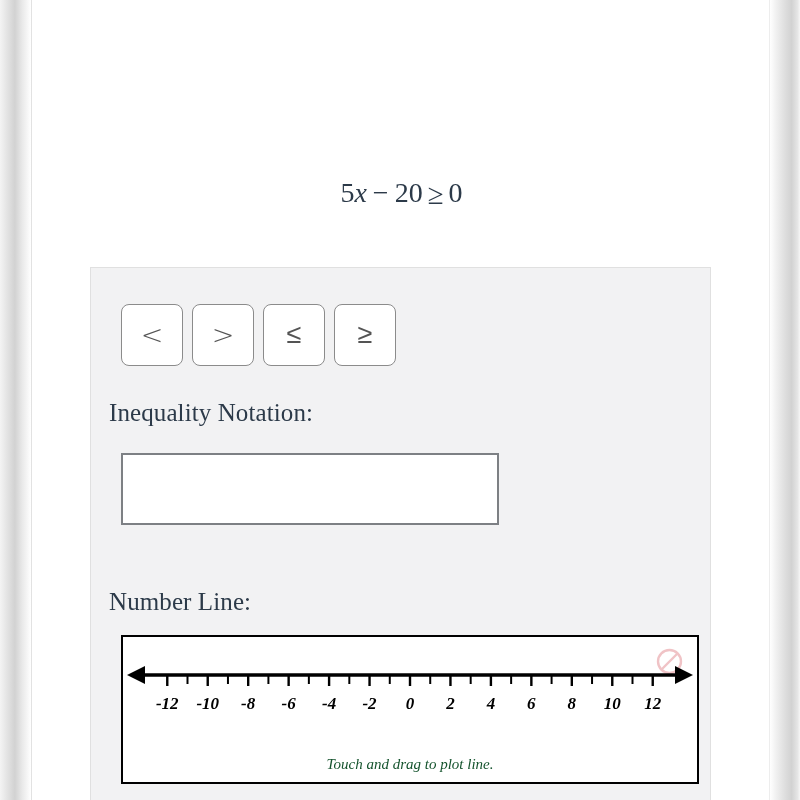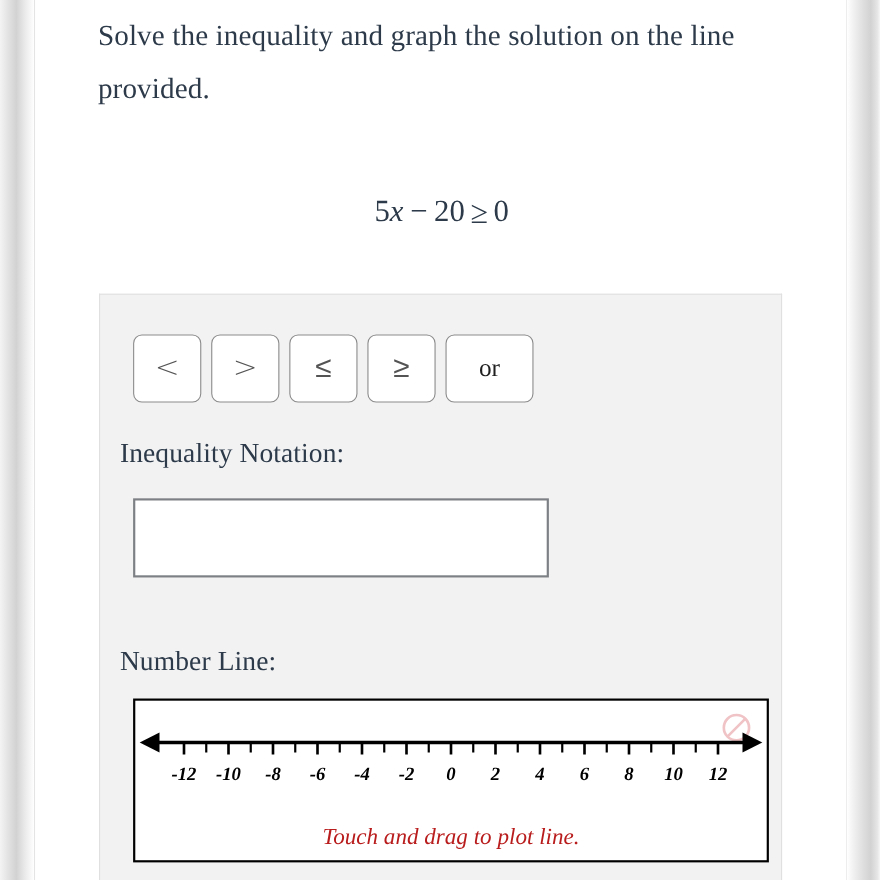--- a/index.html
+++ b/index.html
@@ -184,48 +184,46 @@
     position: absolute;
     left: 0;
     top: 0;
   }
   .nl-hint {
     position: absolute;
     left: 0;
     right: 0;
     bottom: 9px;
     text-align: center;
-    font-size: 21px;
-    color: #b91c1c;
+    font-size: 15px;
+    color: #14532d;
   }
 </style>
 </head>
 <body>
 
 <div class="edge-strip left"></div>
 <div class="edge-strip left-border"></div>
 <div class="edge-strip right"></div>
 <div class="edge-strip right-border"></div>
 
 <div class="page">
 
-  <div class="prompt">Solve the inequality and graph the solution on the line provided.</div>
 
   <div class="equation">
     <span>5</span><span class="var">x</span><span class="op">−</span><span>20</span><span class="rel">≥</span><span>0</span>
   </div>
 
   <div class="panel">
 
     <div class="key-row">
       <div class="key sym">&lt;</div>
       <div class="key sym">&gt;</div>
       <div class="key sym">≤</div>
       <div class="key sym">≥</div>
-      <div class="key wide">or</div>
     </div>
 
     <div class="field-label label-ineq">Inequality Notation:</div>
 
     <input class="answer-box" type="text" placeholder="" style="">
 
     <div class="field-label label-nl">Number Line:</div>
 
     <div class="nl-box">
 

